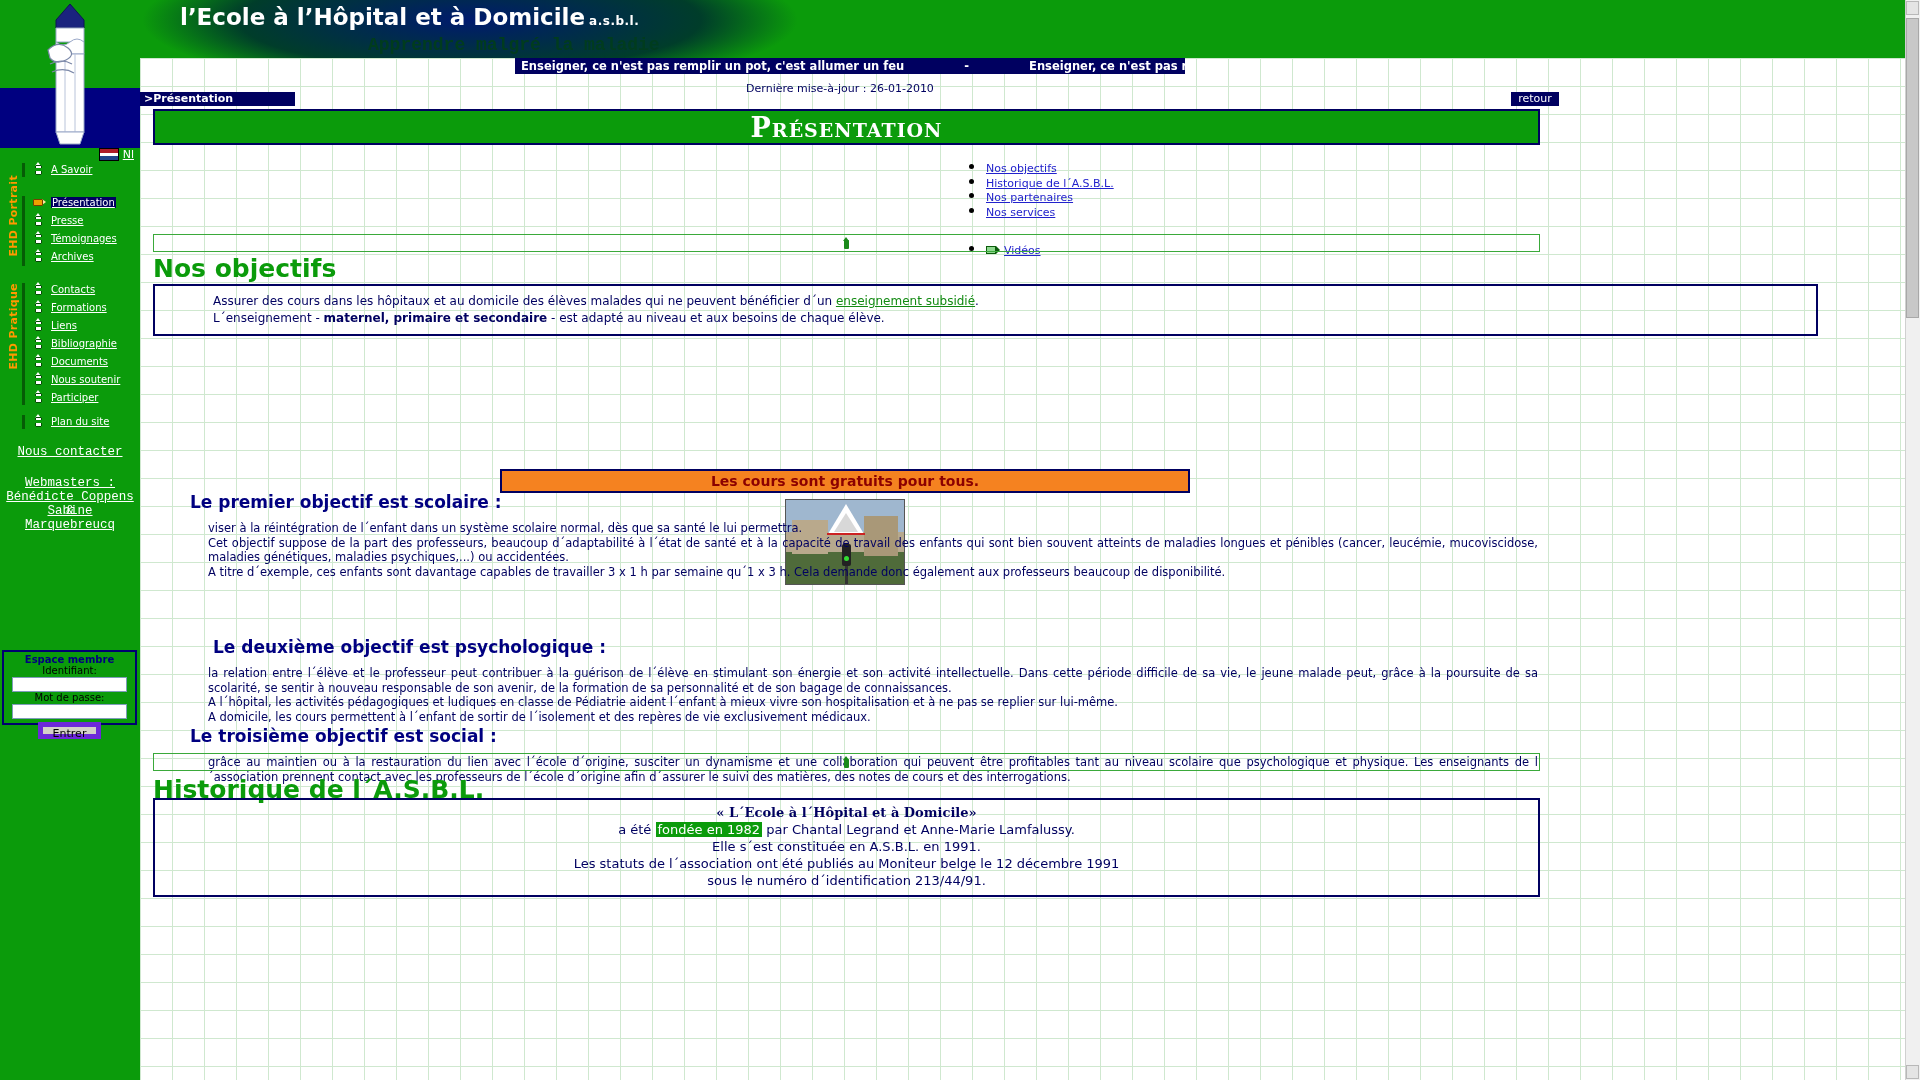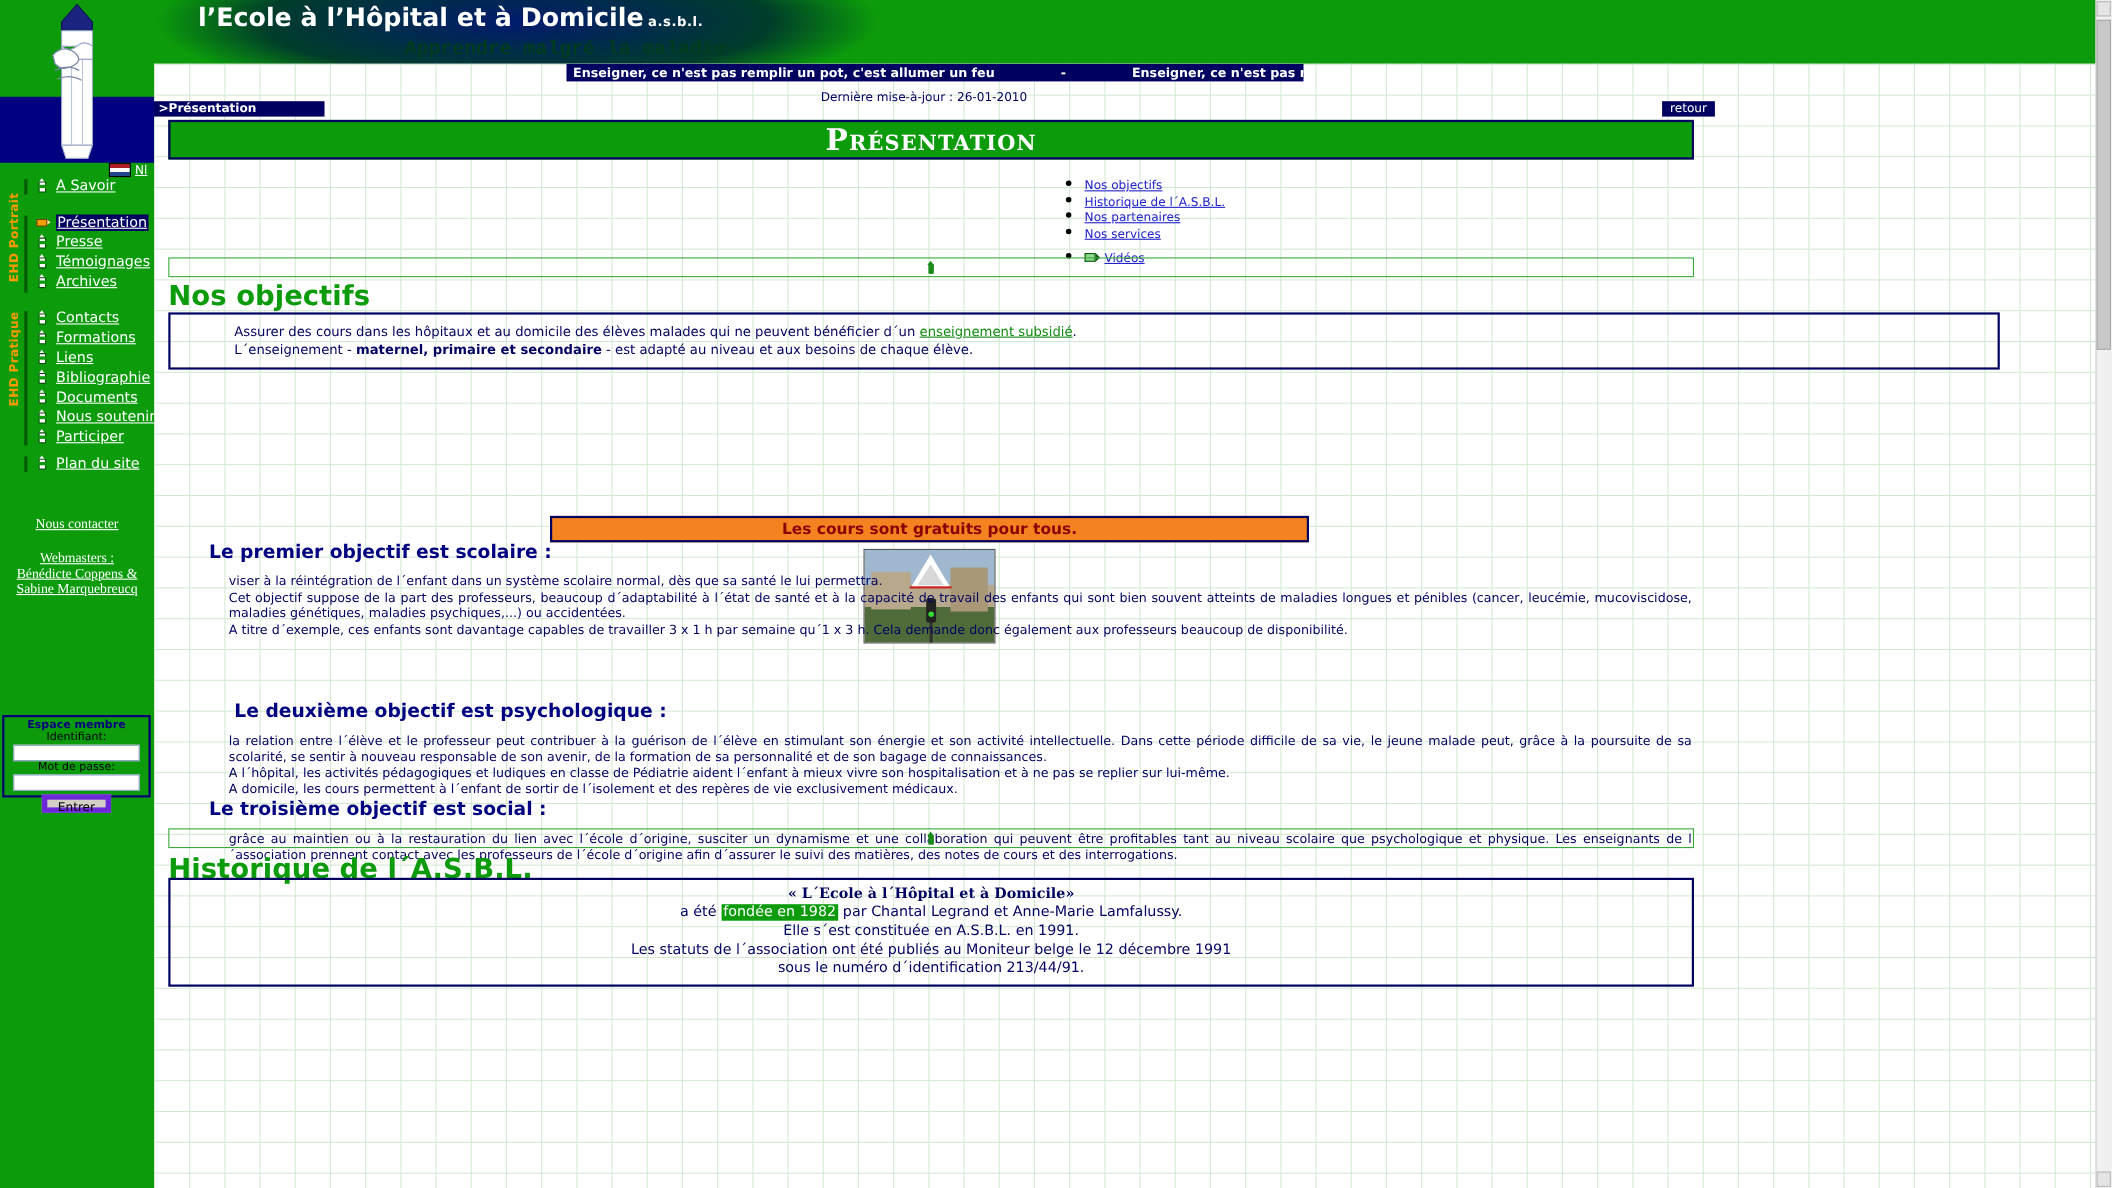--- a/index.html
+++ b/index.html
@@ -97,37 +97,36 @@
     background: #f0a000; border: 1px solid #7a3d00;
   }
   .pen-ico.horiz .tip {
     left: 10px; top: 4px;
     border-left: 4px solid #ffe9a0;
     border-right: 0;
     border-top: 3.5px solid transparent;
     border-bottom: 3.5px solid transparent;
   }
   .navlink {
-    color: #ffffff; font-size: 13px;
+    color: #ffffff; font-size: 10px;
     text-decoration: underline;
     font-family: "DejaVu Sans", sans-serif;
     white-space: nowrap;
   }
   .navitem.active .navlink {
     background: #000060; color: #ffffff;
     padding: 0 1px;
   }
 
   .sidebar-plain {
     position: absolute; left: 0; width: 140px;
     text-align: center;
     color: #ffffff; font-size: 12.5px;
     text-decoration: underline;
-    font-family: Liberation Serif, serif;
-    margin-top: 24px;
+    font-family: Liberation Mono, monospace;
   }
 
   
   #login-box {
     position: absolute; left: 2px; top: 650px;
     width: 135px; height: 75px;
     background: #0b9b0b;
     border: 2px solid #000070;
   }
   #login-title {
@@ -241,21 +240,21 @@
     position: absolute; left: 830px; top: 103px;
     width: 300px;
   }
   #toc ul { margin: 0; padding-left: 16px; list-style: disc; }
   #toc li { margin: 0 0 1.5px 0; line-height: 11px; }
   #toc a {
     color: #2222cc; font-size: 11px;
     text-decoration: underline;
     font-family: "DejaVu Sans", sans-serif;
   }
-  #toc li.spaced { margin-top: 9px; }
+  #toc li.spaced { margin-top: 25px; }
   .vid-ico {
     display: inline-block;
     position: relative;
     width: 15px; height: 9px;
     vertical-align: -1px;
     margin-right: 3px;
   }
   .vid-ico i {
     position: absolute; left: 0; top: 0;
     width: 10px; height: 8px;

